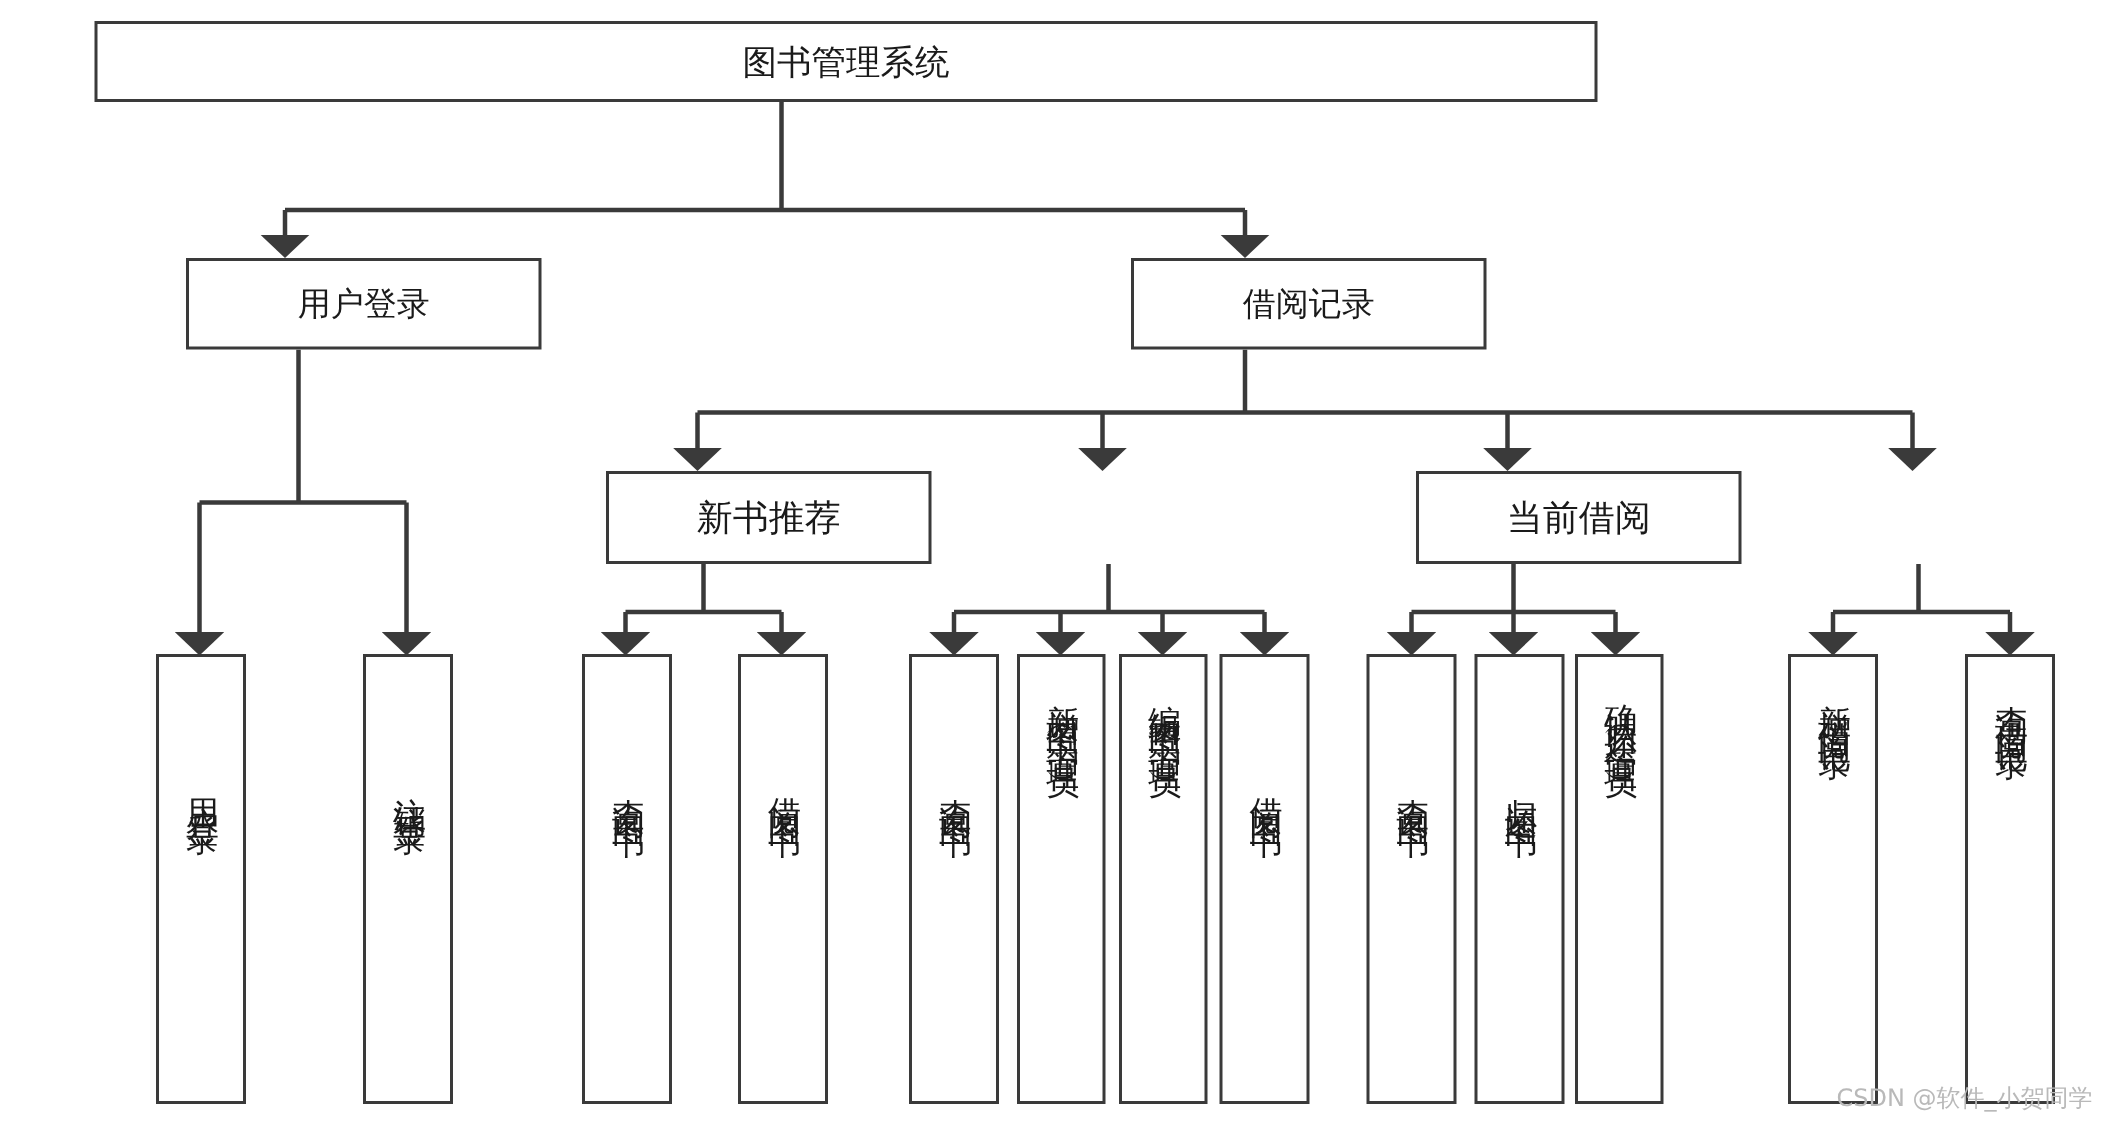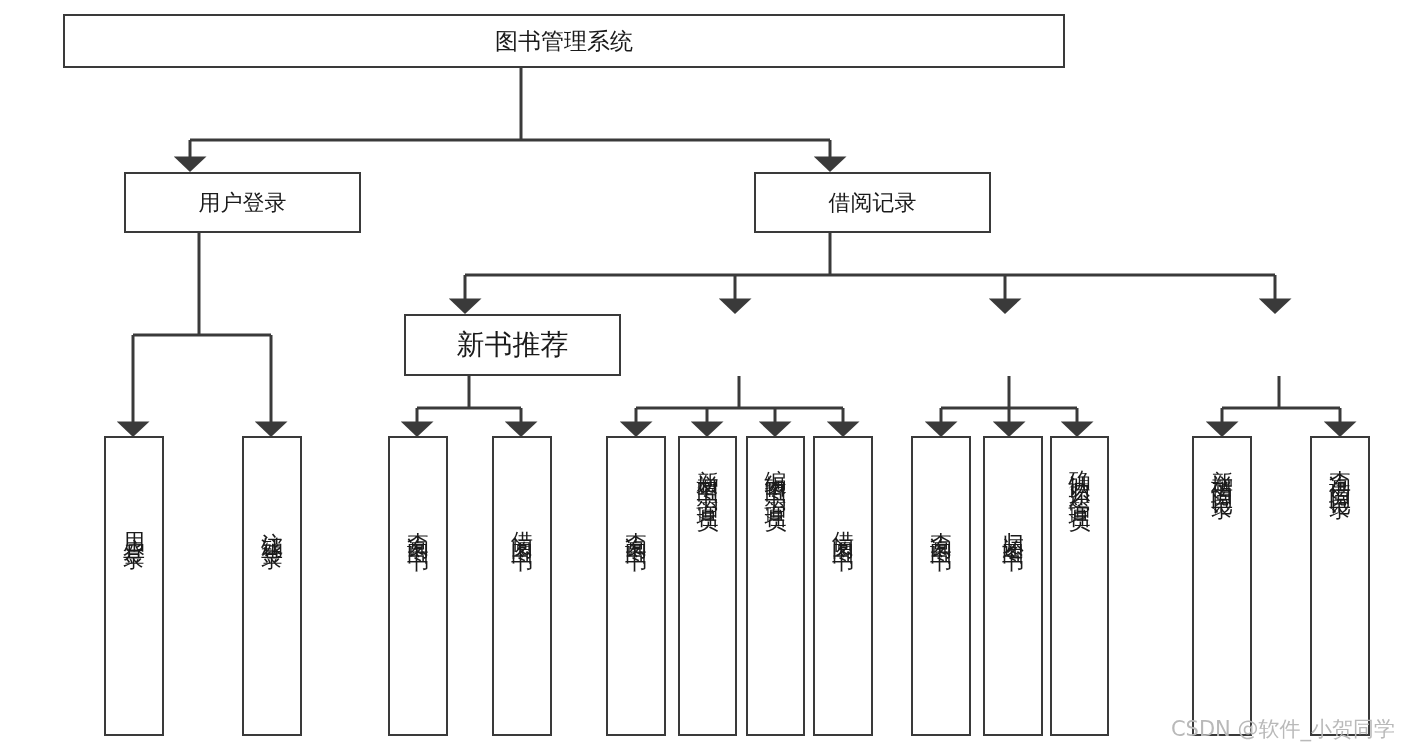--- a/index.html
+++ b/index.html
@@ -14,21 +14,21 @@
     background:#ffffff;
     border:2.5px solid #3a3a3a;
     display:flex;
     align-items:center;
     justify-content:center;
     color:#1a1a1a;
     margin-left:43px;
   }
   .node.root{font-size:23px;}
   .node.l2{font-size:22px;}
-  .node.l3{font-size:28px;}
+  .node.l3{font-size:24px;}
 
   .leaf{
     position:absolute;
     box-sizing:border-box;
     background:#ffffff;
     border:2.5px solid #3a3a3a;
     display:flex;
     align-items:flex-start;
     justify-content:center;
     color:#1a1a1a;
@@ -41,21 +41,21 @@
     letter-spacing:6px;
     line-height:1;
     white-space:nowrap;
   }
   .leaf.mid .vtext{margin-top:62px;}
 
   #watermark{
     position:absolute;
     right:10px;
     bottom:4px;
-    font-size:21px;
+    font-size:16px;
     color:#b9b9b9;
     white-space:nowrap;
     pointer-events:none;
     text-align:center;
   }
 </style>
 </head>
 <body>
 
 <div id="canvas">
@@ -118,20 +118,23 @@
   <div class="node l2" style="left:81px;top:172px;width:237px;height:61px;">
     <span>用户登录</span>
   </div>
   <div class="node l2" style="left:711px;top:172px;width:237px;height:61px;">
     <span>借阅记录</span>
   </div>
 
   <div class="node l3" style="left:361px;top:314px;width:217px;height:62px;">
     <span>新书推荐</span>
   </div>
+  <div class="node l3" style="left:901px;top:314px;width:217px;height:62px;">
+    <span>当前借阅</span>
+  </div>
 
   <div class="leaf mid" style="left:104px;top:436px;width:60px;height:300px;">
     <span class="vtext">用户登录</span>
   </div>
   <div class="leaf mid" style="left:242px;top:436px;width:60px;height:300px;">
     <span class="vtext">注销登录</span>
   </div>
 
   <div class="leaf mid" style="left:388px;top:436px;width:60px;height:300px;">
     <span class="vtext">查询图书</span>

